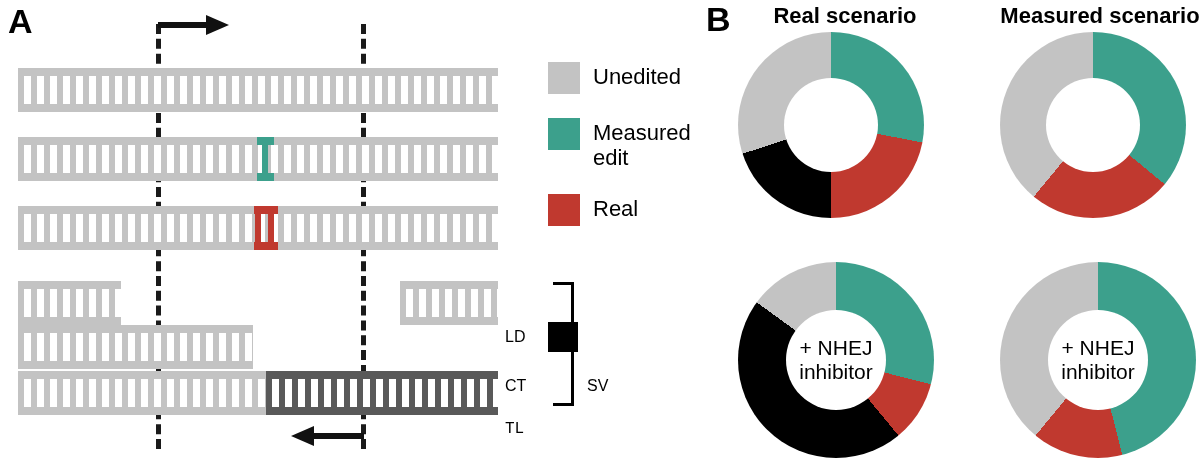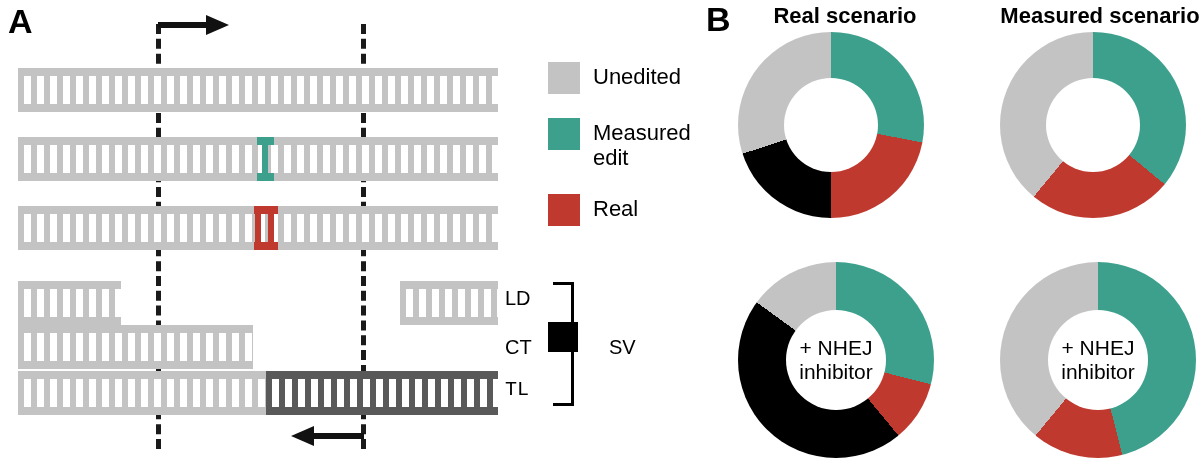--- a/index.html
+++ b/index.html
@@ -15,25 +15,25 @@
   #title-real{left:735px;top:4px;width:220px;}
   #title-measured{left:985px;top:4px;width:230px;}
 
   
   .legend{position:absolute;left:548px;top:62px;width:170px;}
   .legend-row{display:flex;align-items:flex-start;margin-bottom:24px;}
   .swatch{width:32px;height:32px;flex:0 0 32px;margin-right:13px;}
   .legend-label{font-size:22px;line-height:25px;padding-top:2px;}
 
   
-  .sv-label{position:absolute;font-size:20px;line-height:20px;}
+  .sv-label{position:absolute;font-size:16px;line-height:20px;margin-top:39px;}
   #lbl-ld{left:505px;top:288px;}
   #lbl-ct{left:505px;top:337px;}
   #lbl-tl{left:505px;top:380px;font-family:Liberation Mono, monospace;}
-  #lbl-sv{left:609px;top:337px;}
+  #lbl-sv{left:587px;top:337px;}
   .bracket{position:absolute;left:553px;top:282px;width:18px;height:118px;
            border:3px solid #000;border-left:none;}
   .sv-swatch{position:absolute;left:548px;top:322px;width:30px;height:30px;background:#000;}
 
   
   .cutline{position:absolute;width:0;border-left:5px dashed #1a1a1a;}
   #cut-left{left:156px;top:24px;height:425px;}
   #cut-right{left:361px;top:24px;height:425px;}
 
   

